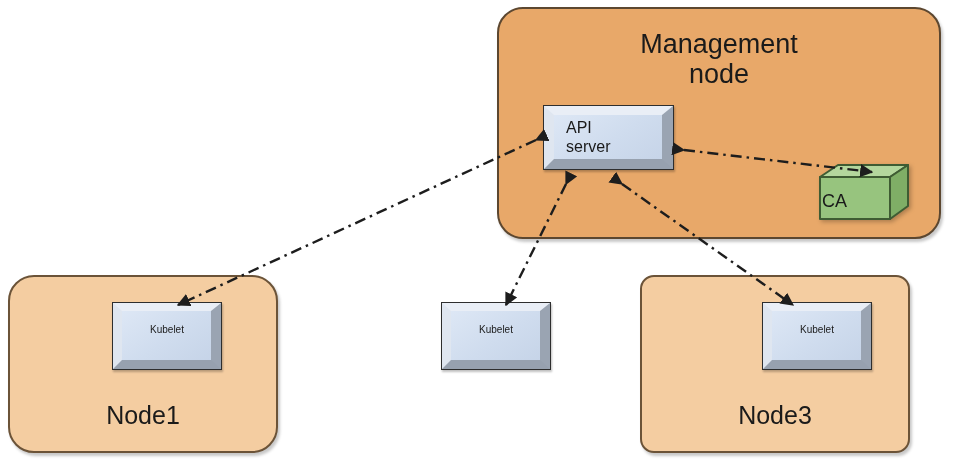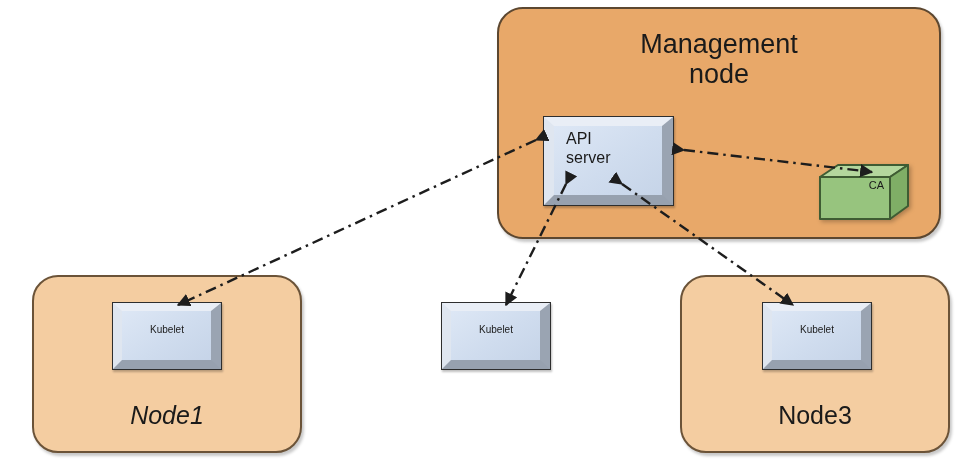--- a/index.html
+++ b/index.html
@@ -55,23 +55,23 @@
     top: 275px;
     width: 270px;
     height: 178px;
     background: #f4cda1;
     border-color: #6b5338;
   }
   .worker-node .container-label {
     bottom: 22px;
     font-size: 25px;
   }
-  #node-1 { left: 32px; font-style: italic; }
+  #node-1 { left: 8px; }
   #node-2 { left: 344px; }
-  #node-3 { left: 680px; }
+  #node-3 { left: 640px; border-radius: 14px; }
 
   
   .bevel-box {
     position: absolute;
     box-sizing: border-box;
     border: 1.5px solid #2e2e2e;
     background: #aab3bf;
     box-shadow: 1px 2px 2px rgba(0,0,0,0.25);
   }
   .bevel-box .bevel-inner {
@@ -87,23 +87,23 @@
     left: 0; right: 0;
     color: #1a1a1a;
     text-align: left;
     white-space: pre-line;
     line-height: 1.18;
   }
 
   
   #api-server-box {
     left: 543px;
-    top: 116px;
+    top: 105px;
     width: 131px;
-    height: 90px;
+    height: 65px;
   }
   #api-server-box .bevel-inner { border-width: 9px 11px 10px 10px; }
   #api-server-box .bevel-text {
     top: 13px;
     padding-left: 22px;
     font-size: 16px;
   }
 
   
   .kubelet-box {
@@ -126,24 +126,24 @@
     position: absolute;
     left: 818px;
     top: 163px;
     width: 92px;
     height: 58px;
     filter: drop-shadow(2px 2px 2px rgba(0,0,0,0.25));
   }
   #ca-box .ca-label {
     position: absolute;
     left: 4px;
-    top: 16px;
+    top: 28px;
     width: 62px;
-    text-align: right;
-    font-size: 11px;
+    text-align: left;
+    font-size: 18px;
     color: #1a1a1a;
     pointer-events: none;
   }
 
   
   #connectors {
     position: absolute;
     left: 0; top: 0;
     width: 958px;
     height: 468px;

